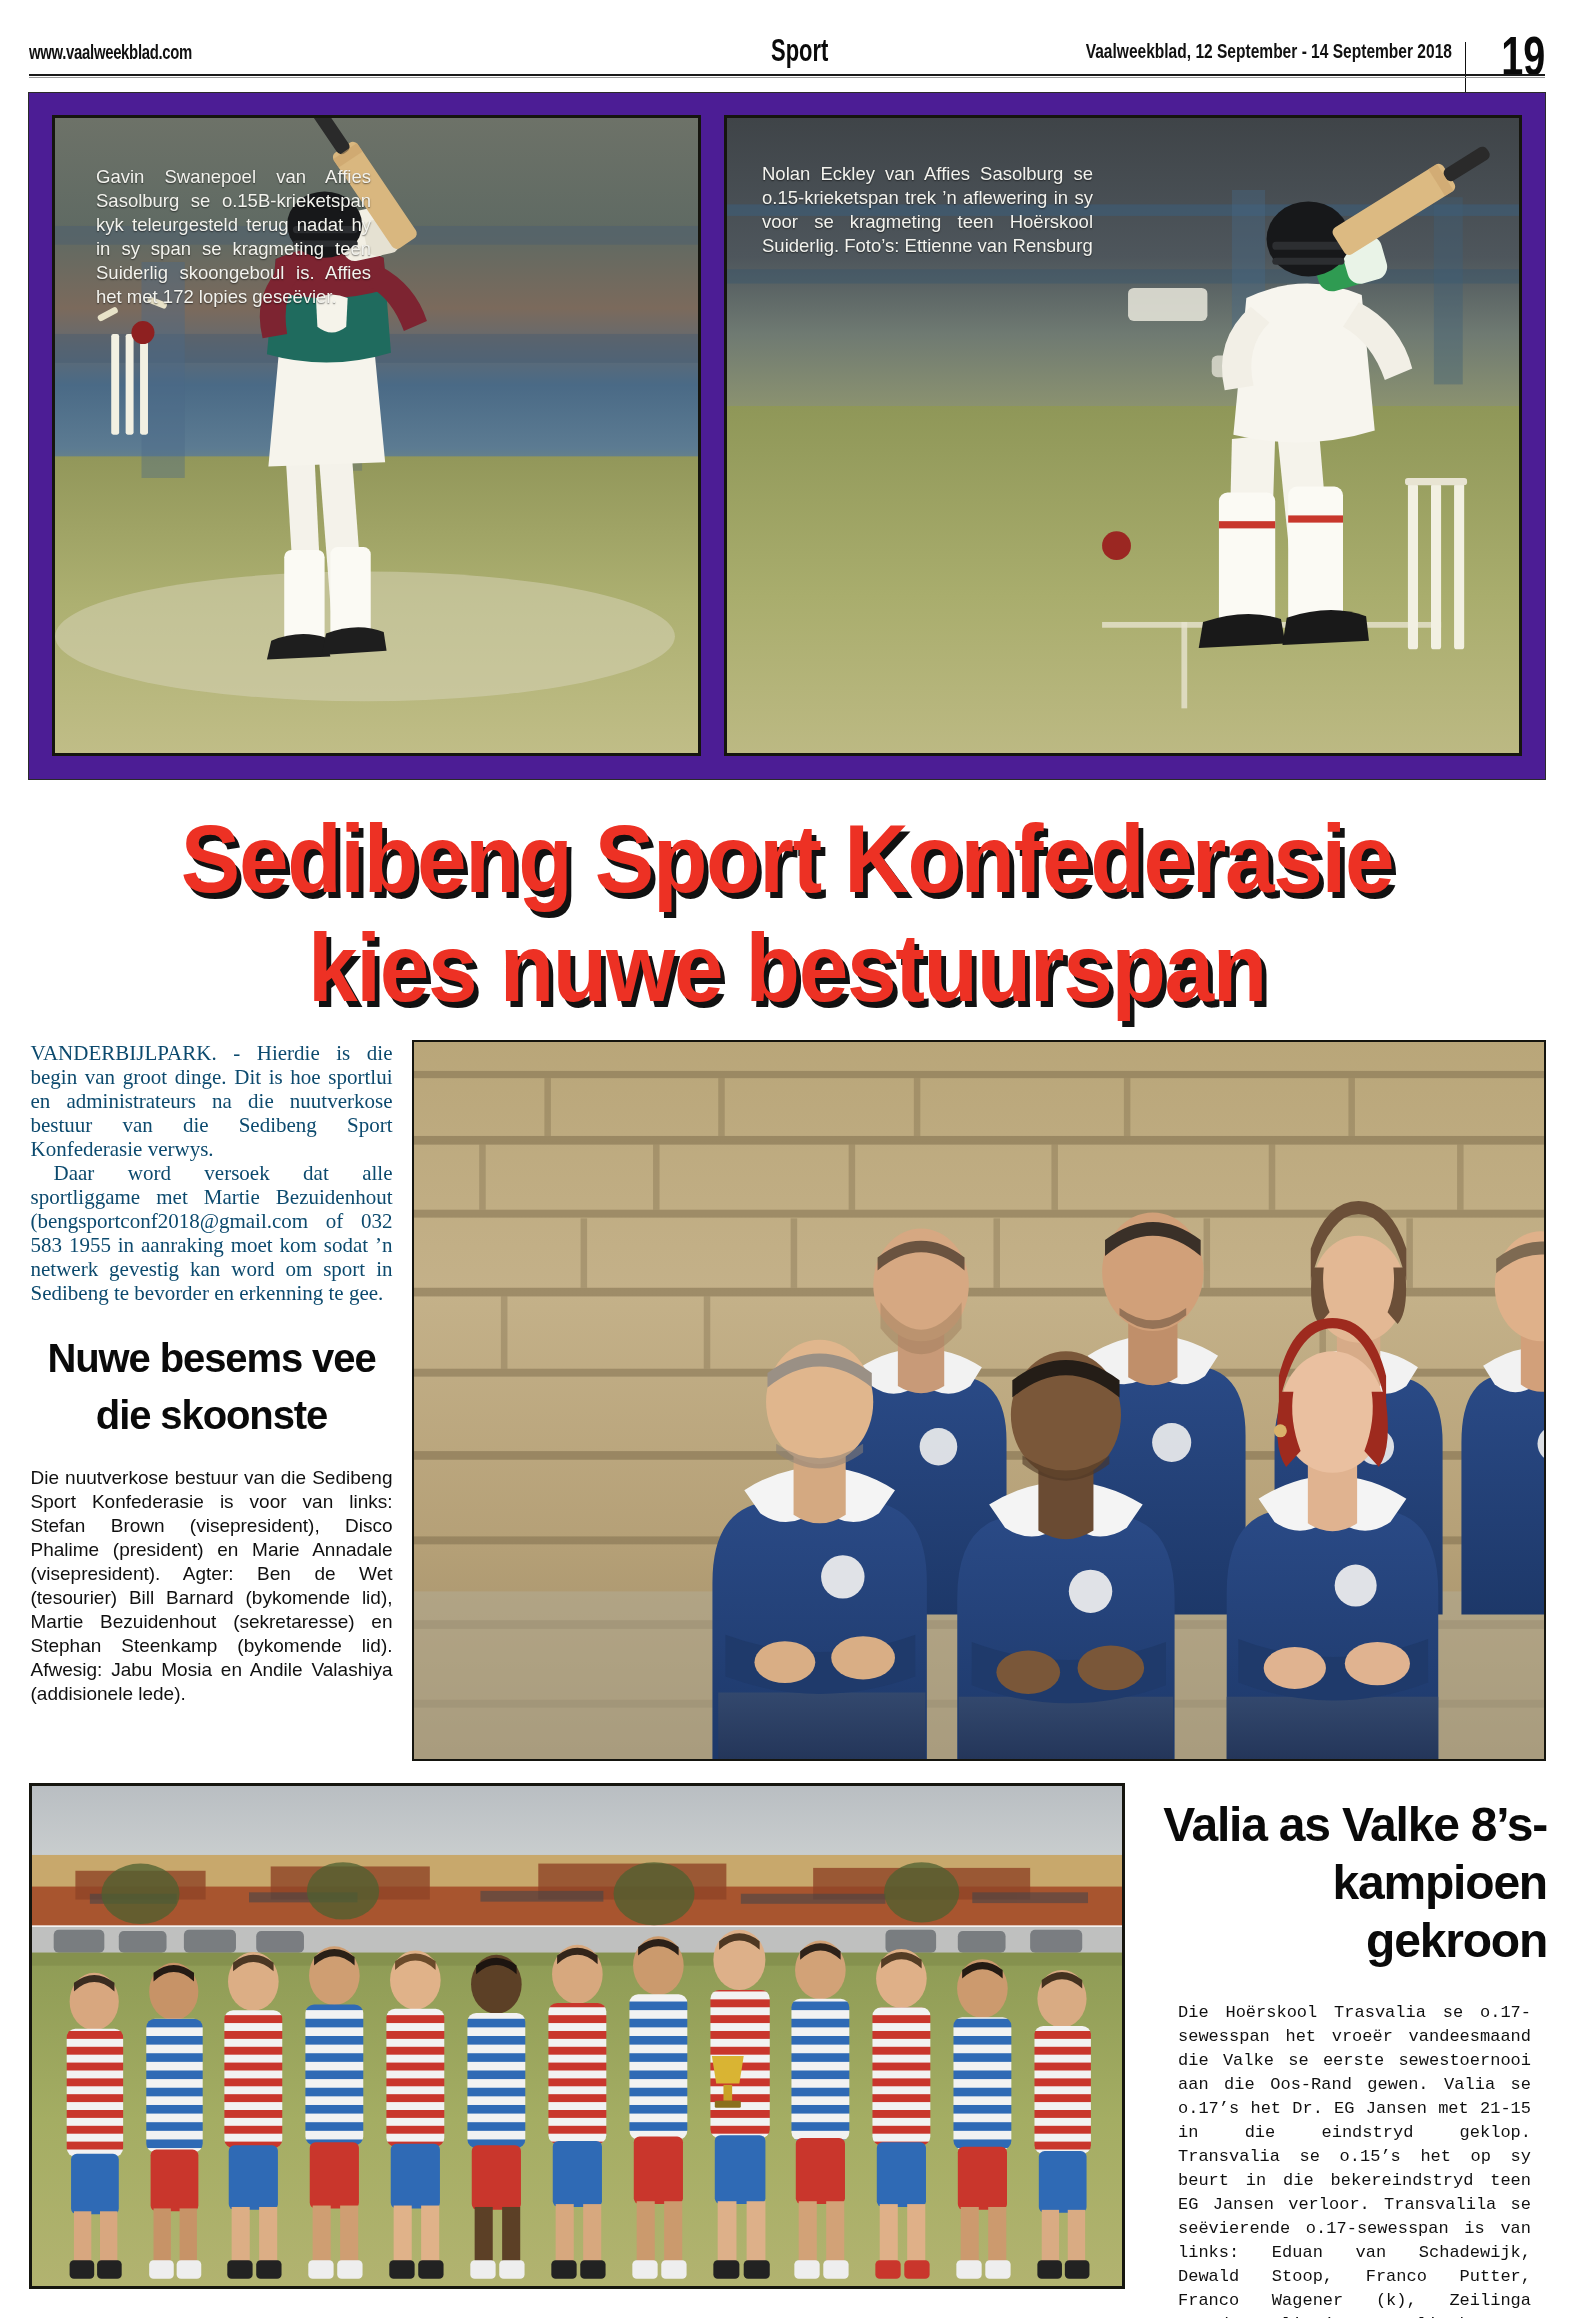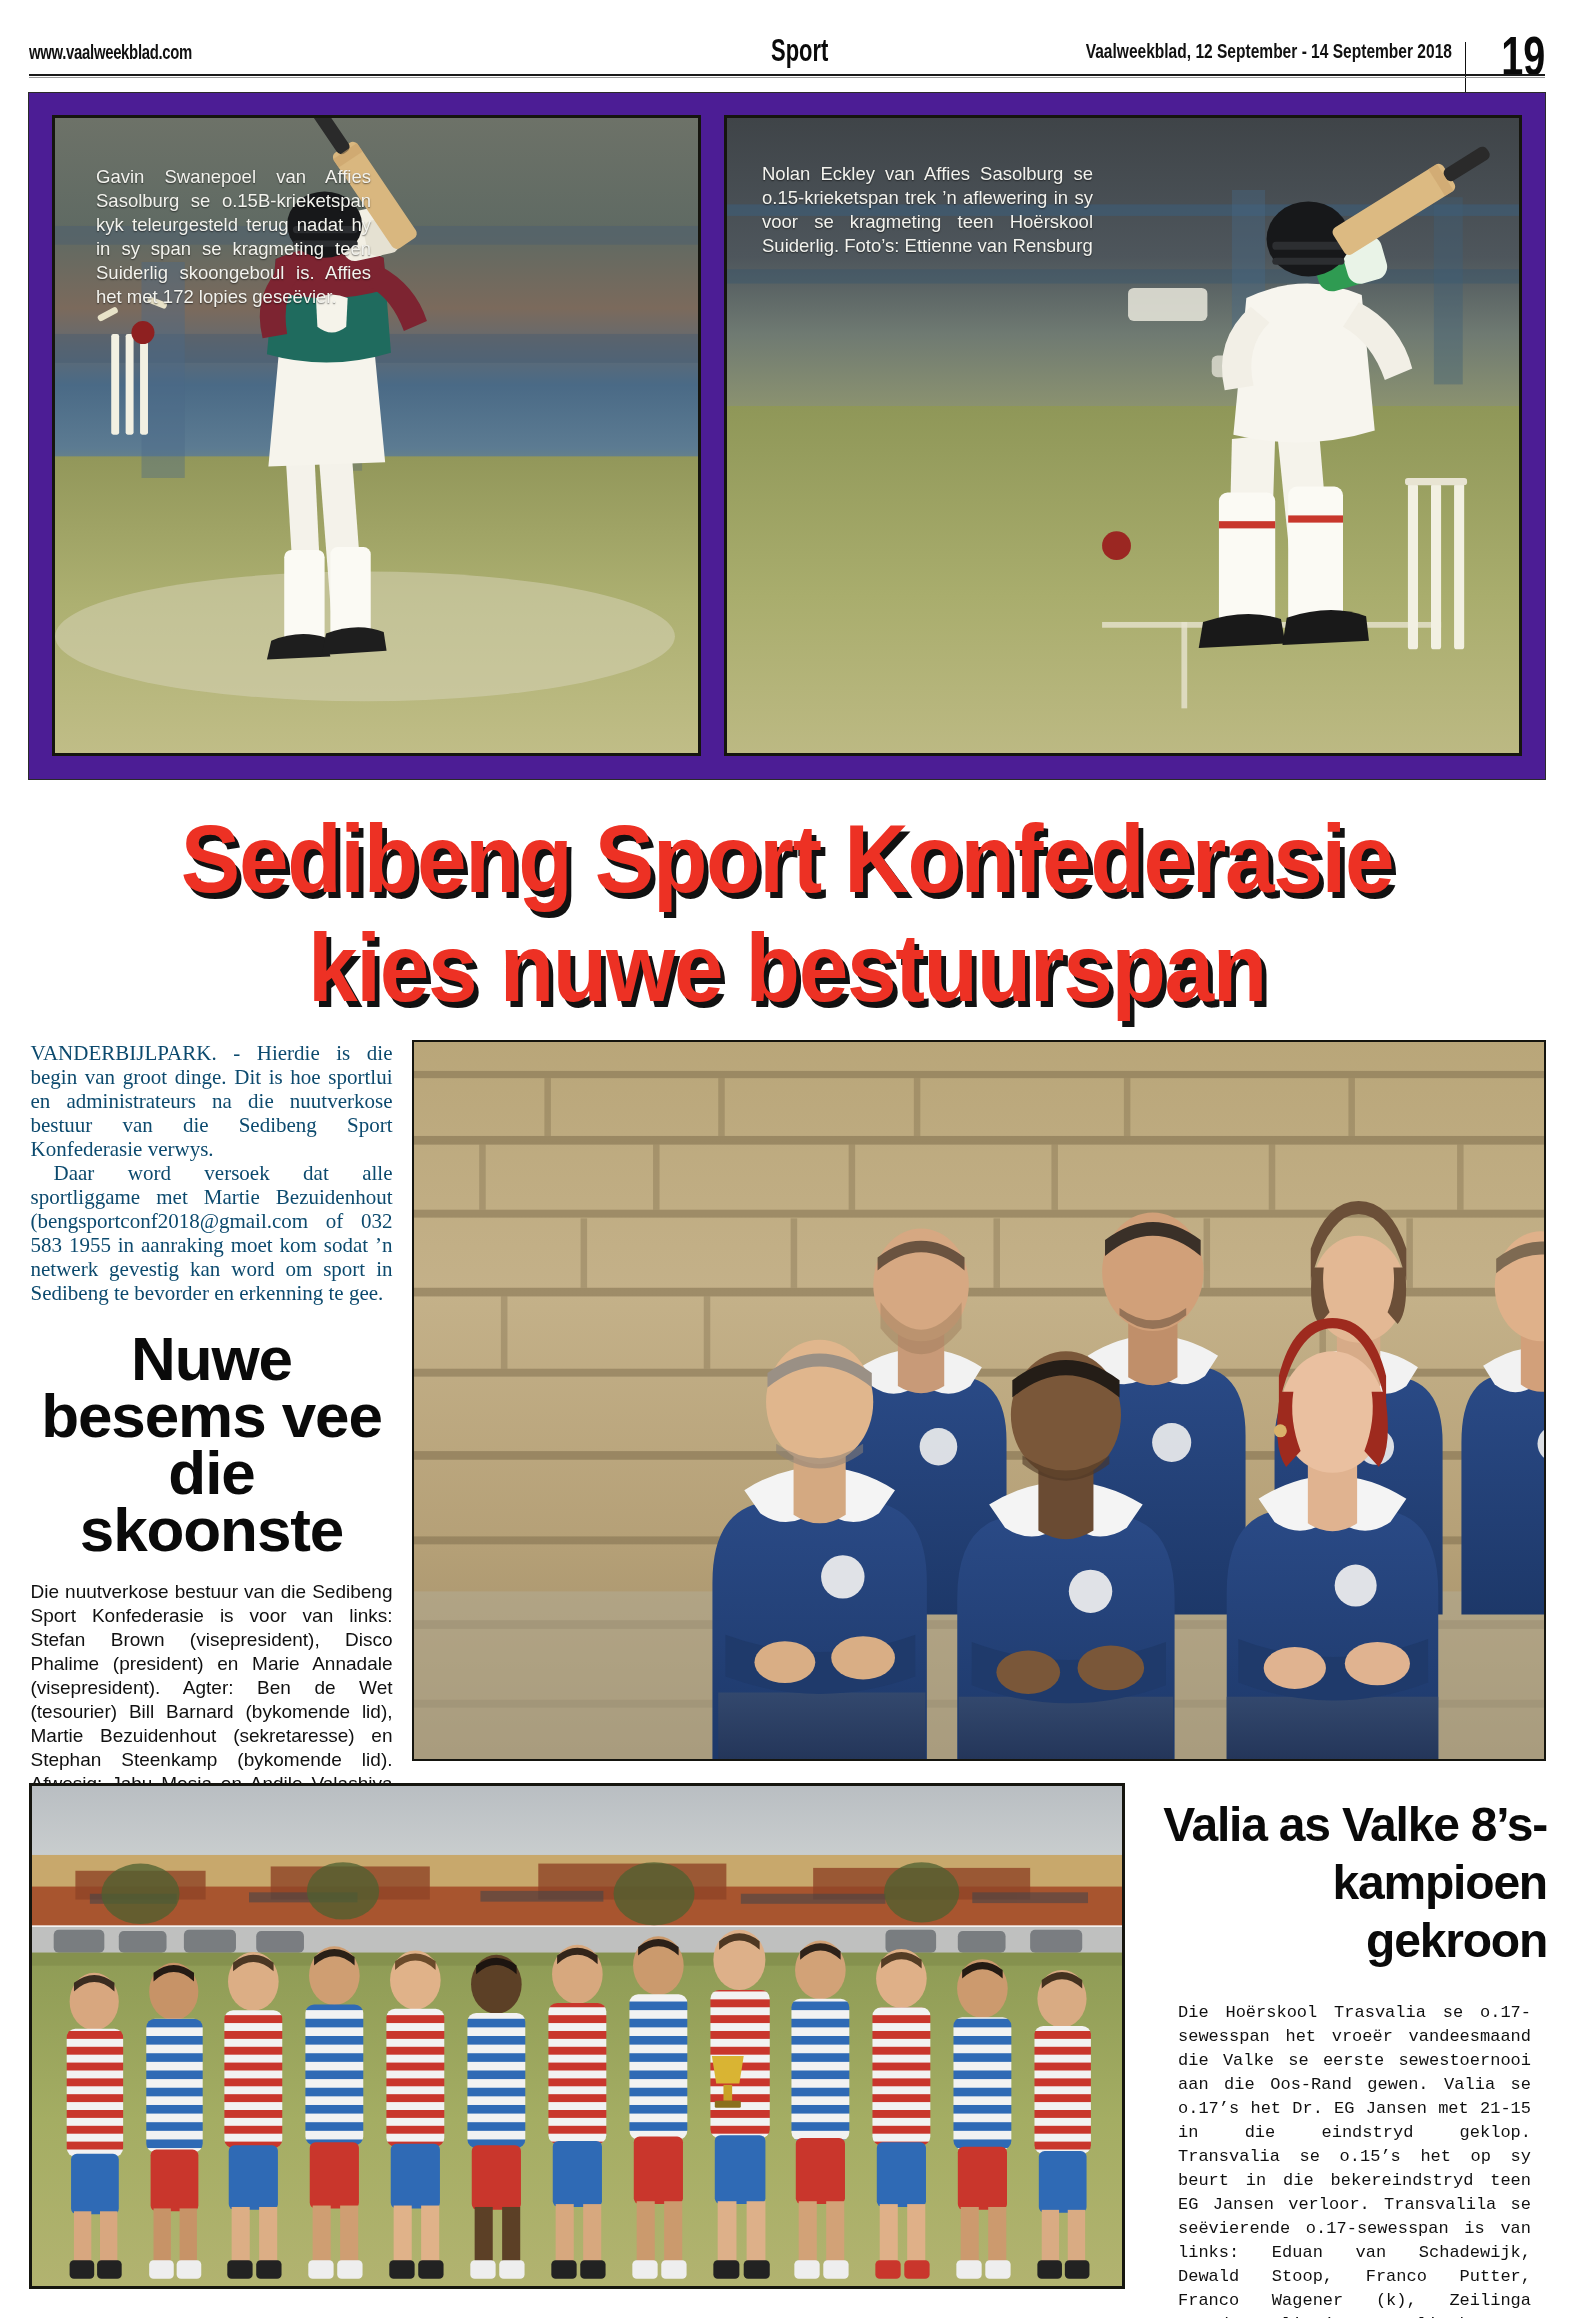--- a/index.html
+++ b/index.html
@@ -164,21 +164,21 @@
     line-height: 24px;
     text-align: justify;
     color: #0c4a6e;
     margin: 0;
   }
   .lcol .body-serif + .body-serif { text-indent: 23px; }
 
   .subhead {
     font-family: "Liberation Sans", sans-serif;
     font-weight: bold;
-    font-size: 62px;
+    font-size: 40px;
     line-height: 57px;
     text-align: center;
     color: #0a0a0a;
     letter-spacing: -1.1px;
     margin: 25px 0 22px 0;
   }
   .lcol .body-sans {
     font-family: "Liberation Sans", sans-serif;
     font-size: 19px;
     line-height: 24px;

